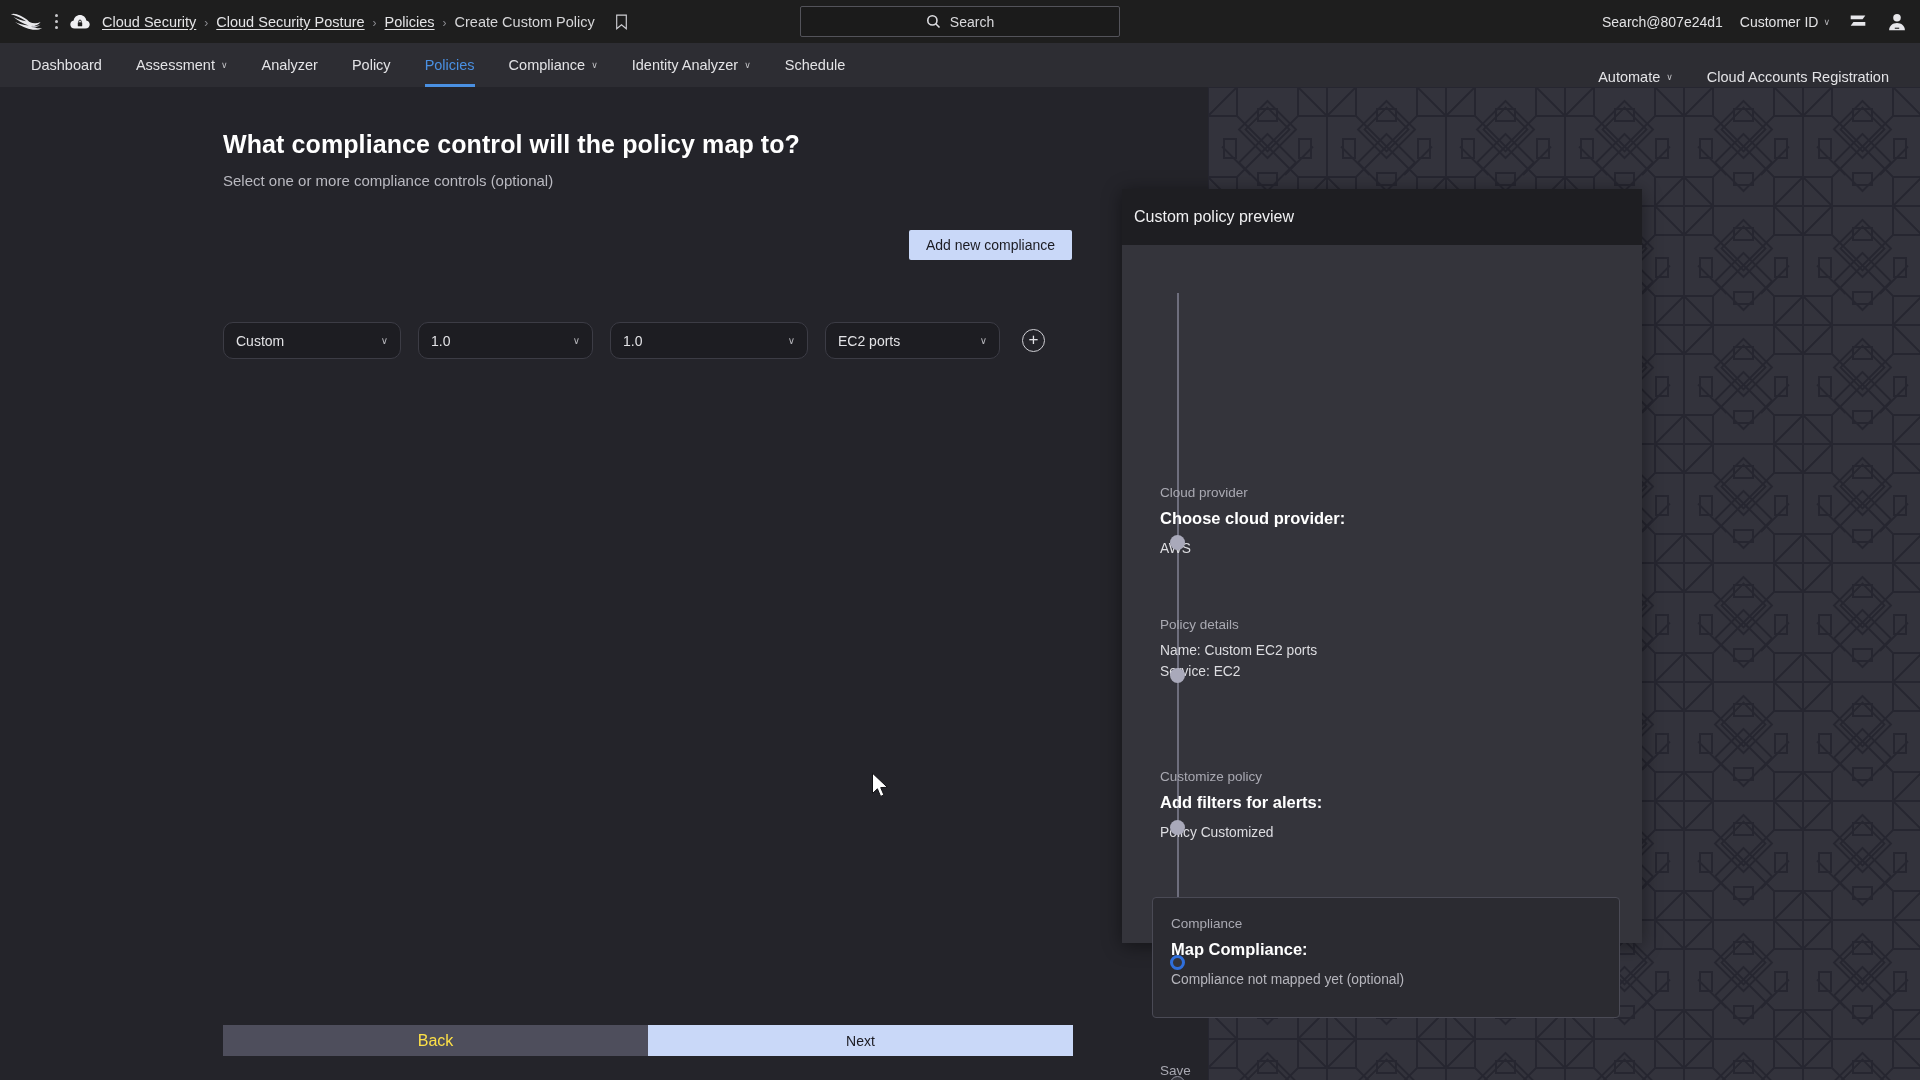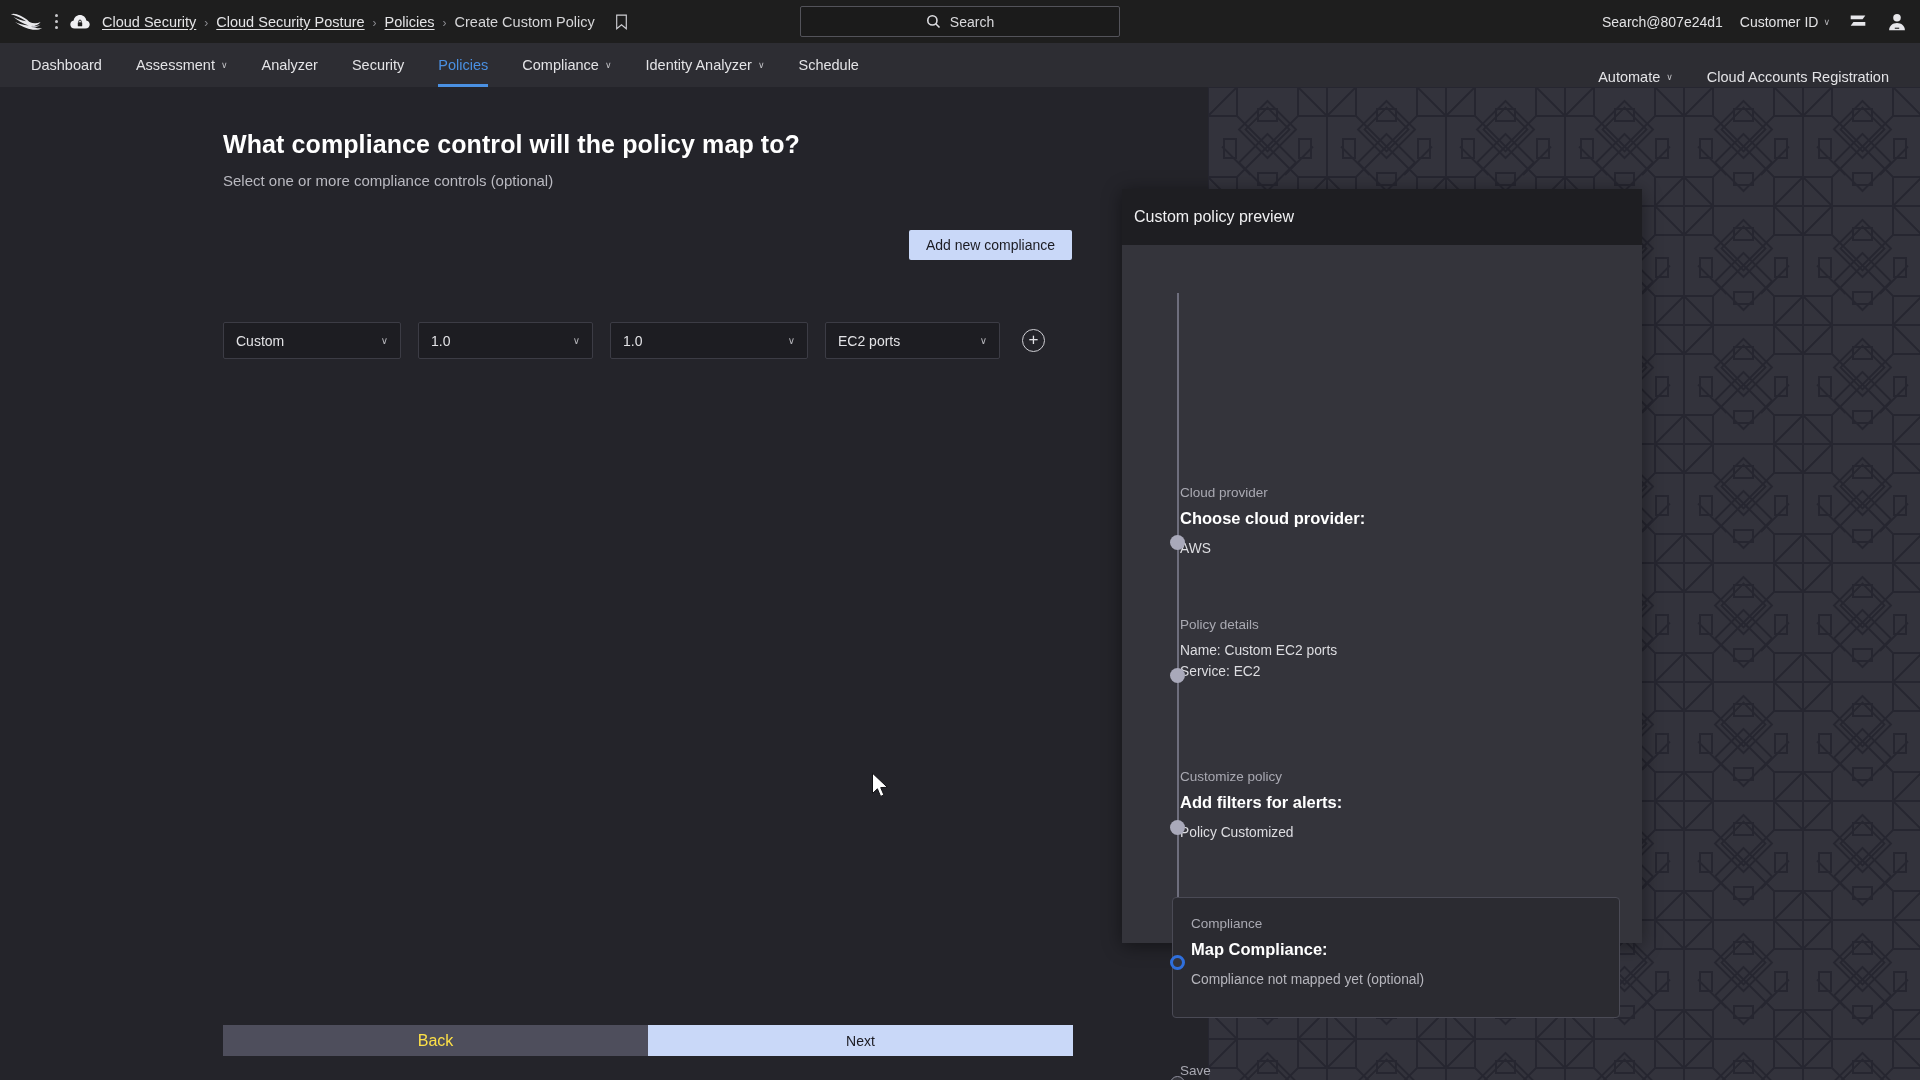--- a/index.html
+++ b/index.html
@@ -78,21 +78,21 @@
   }
   .add-comp-btn{
     position:absolute; left:909px; top:230px; width:163px; height:30px;
     background:#c9d8f8; color:#1b1b22; font-size:14px; border:none; border-radius:2px;
     cursor:pointer; display:flex; align-items:center; justify-content:center;
     font-family:"Liberation Sans", sans-serif;
   }
 
   .sel-row{ position:absolute; left:223px; top:322px; display:flex; align-items:center; gap:17px; }
   .select{
-    height:37px; background:#1d1d22; border:1px solid #3c3c45; border-radius:2px;
+    height:37px; background:#1d1d22; border:1px solid #3c3c45; border-radius:10px;
     display:flex; align-items:center; justify-content:space-between;
     padding:17px 12px; font-size:14px; color:#e2e2e5; cursor:pointer;
   }
   .select .chev{ font-size:10px; color:#b3b3b8; margin-left:10px; }
   .sel-w1{ width:178px; }
   .sel-w2{ width:175px; }
   .sel-w3{ width:198px; }
   .sel-w4{ width:175px; }
   .plus-btn{
     width:23px; height:23px; border:1.4px solid #cfcfd4; border-radius:50%;
@@ -121,21 +121,21 @@
     background:#34343b; box-shadow:0 3px 18px rgba(0,0,0,.45);margin-top:16px;
   }
   .preview-head{
     height:56px; background:#1e1e22; display:flex; align-items:center; padding-left:12px;
     font-size:16px; color:#f0f0f2;
   }
   .timeline{ position:relative; padding:26px 0 0 0; }
   .tl-line{
     position:absolute; left:55px; top:48px; width:1.6px; height:620px; background:#6e6e7d;
   }
-  .step{ position:relative; padding-left:58px; }
+  .step{ position:relative; padding-left:38px; }
   .dot{
     position:absolute; left:48px; width:15px; height:15px; border-radius:50%;
   }
   .dot.done{ background:#a9a9ba; }
   .dot.current{ background:#34343b; border:3.5px solid #2f6fdc; }
   .dot.todo{ background:#34343b; border:1.7px solid #8f8f9d; }
 
   .step-kicker{ font-size:13.5px; color:#a9a9b2; margin-bottom:9px; }
   .step-title{ font-size:16.5px; font-weight:bold; color:#ffffff; margin-bottom:11px; }
   .step-body{ font-size:13.8px; color:#ddddE1; line-height:1.5; }
@@ -226,21 +226,21 @@
       <span>Dashboard</span>
     </div>
     <div class="nav-item">
       <span>Assessment</span>
       <span class="chev">∨</span>
     </div>
     <div class="nav-item">
       <span>Analyzer</span>
     </div>
     <div class="nav-item">
-      <span>Security</span>
+      <span>Policy</span>
     </div>
     <div class="nav-item active">
       <span>Policies</span>
     </div>
     <div class="nav-item">
       <span>Compliance</span>
       <span class="chev">∨</span>
     </div>
     <div class="nav-item">
       <span>Identity Analyzer</span>

